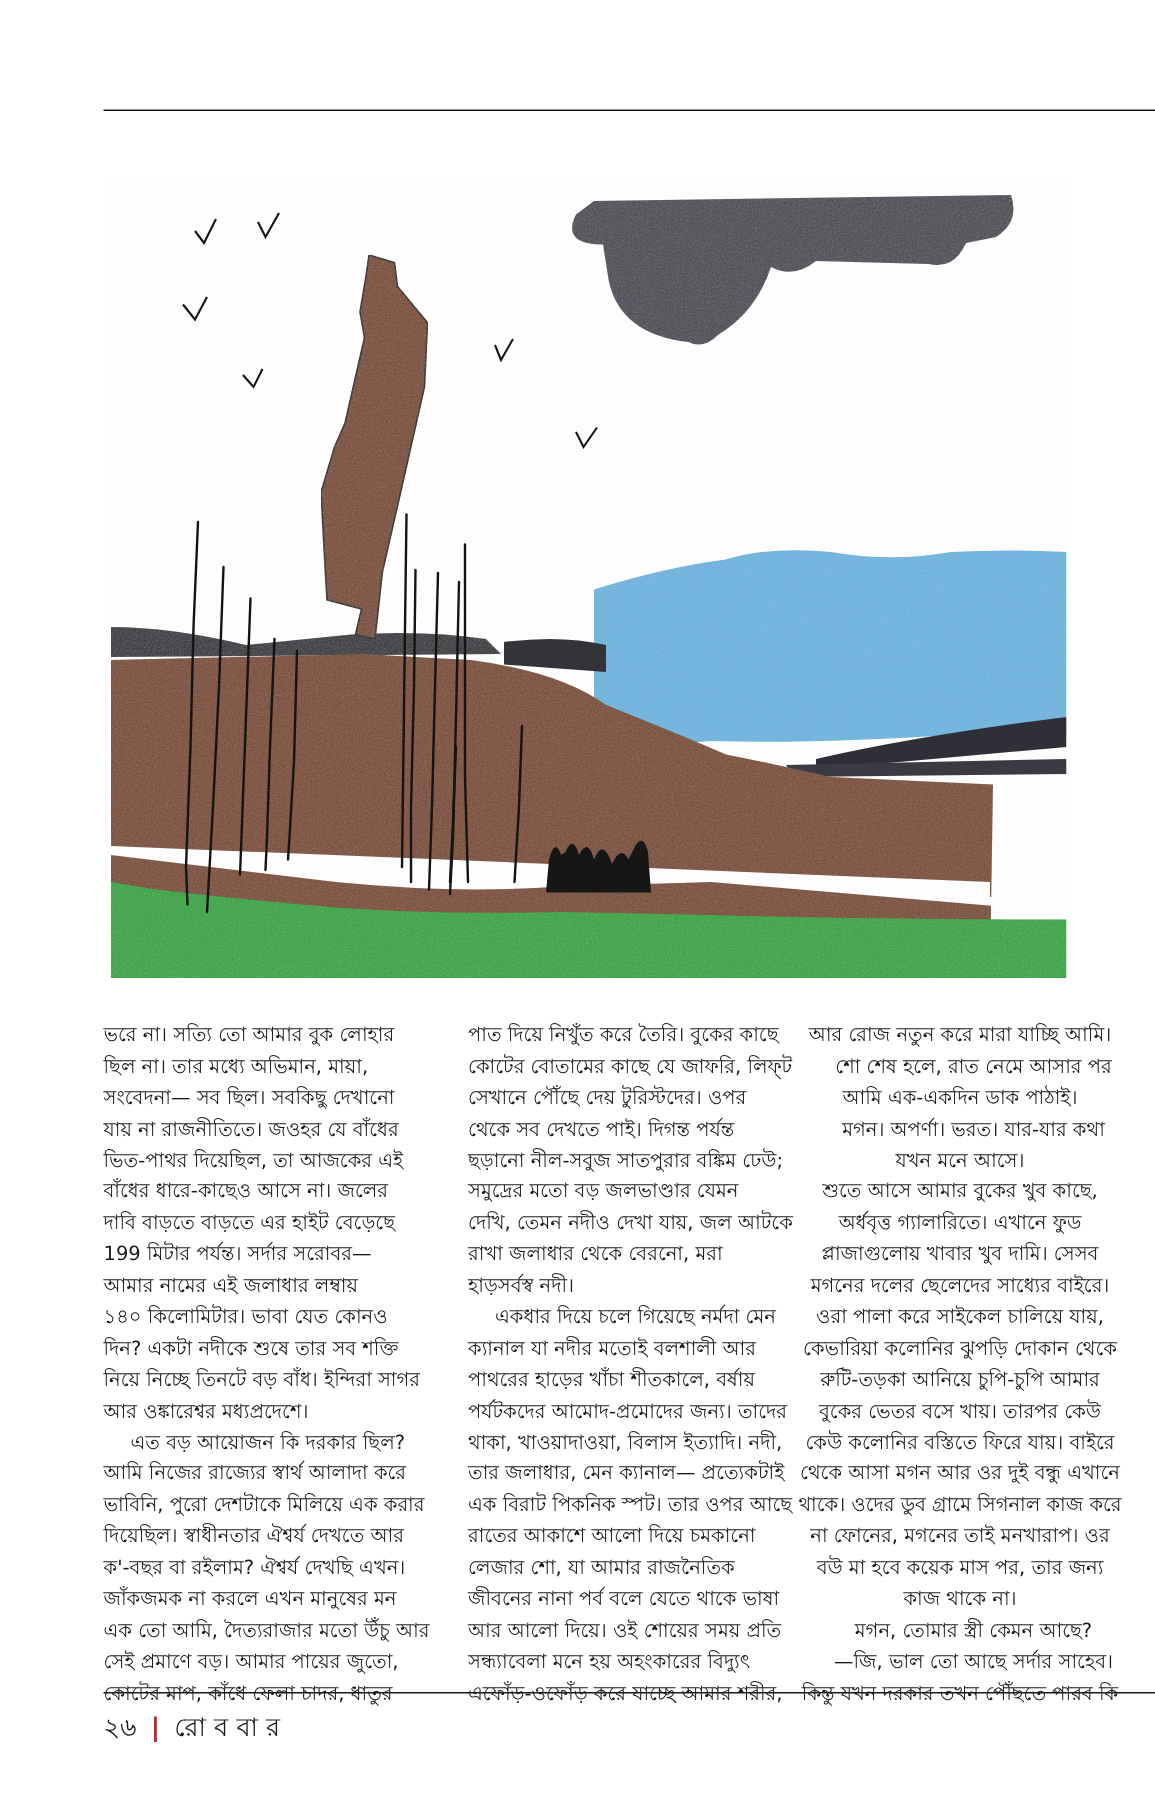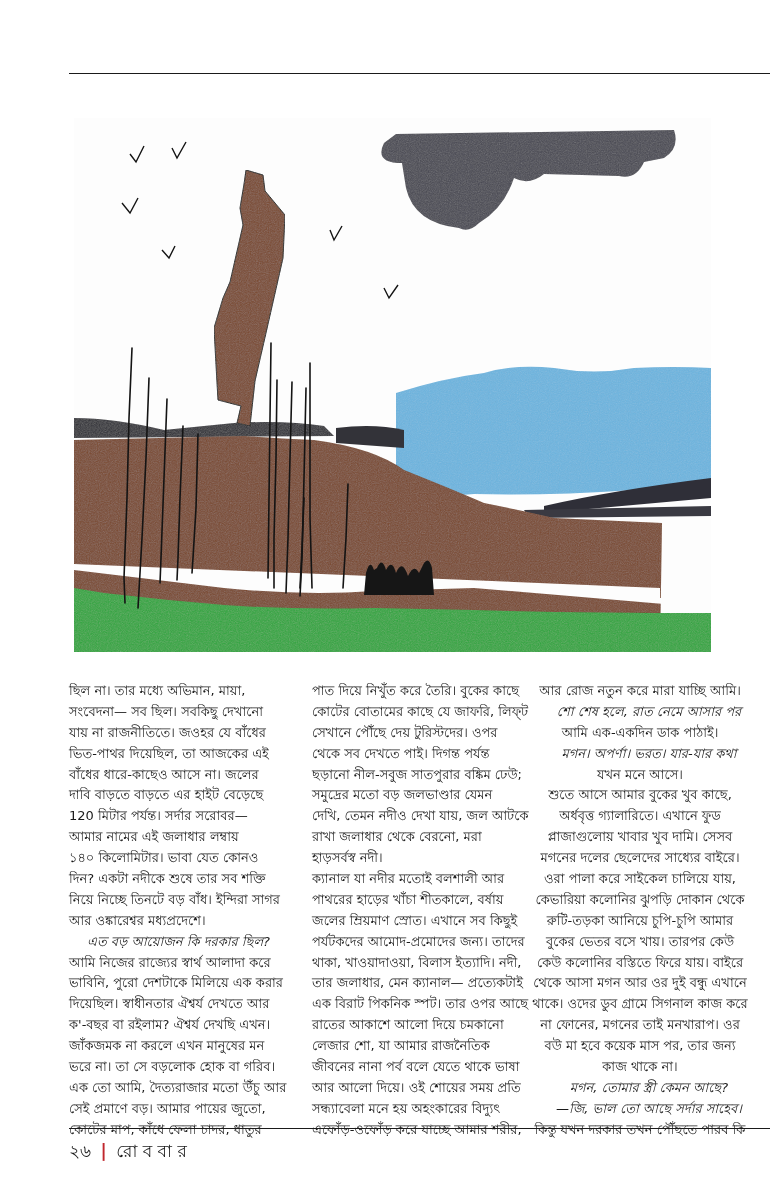--- a/index.html
+++ b/index.html
@@ -6,21 +6,21 @@
     body { width: 770px; height: 1197px; position: relative; overflow: hidden;
            font-family: "DejaVu Sans", sans-serif; color: #1a1a1a; }
     .top-rule { position: absolute; left: 69px; top: 73px; width: 701px; height: 1px; background: #1a1a1a; }
     .illustration { position: absolute; left: 74px; top: 118px; width: 637px; height: 534px; background: #fdfdfd; }
     .illustration svg { width: 100%; height: 100%; display: block; }
     .column { position: absolute; top: 681px; font-size: 13px; line-height: 20.9px; white-space: nowrap; }
     .col-1 { left: 69px; width: 228px; }
     .col-2 { left: 300px; width: 225px; margin-left: 12px; }
     .col-3 { left: 515px; width: 250px; text-align: center; }
     .line { display: block; height: 20.9px; }
-    .line.indent { padding-left: 18px; font-style: italic; }
+    .line.indent { padding-left: 18px; }
     .bottom-rule { position: absolute; left: 69px; top: 1128px; width: 701px; height: 1px; background: #1a1a1a; }
     .footer { position: absolute; left: 69px; top: 1138px; font-size: 17px; color: #1a1a1a; }
     .footer .sep { color: #c0272d; margin: 0 4px; font-weight: bold; }
   </style>
 </head>
 <body>
 
 <div class="top-rule"></div>
 
 <div class="illustration">
@@ -80,56 +80,56 @@
       <path d="M98 30 L103 40 L112 24"></path>
       <path d="M48 85 L56 95 L64 80"></path>
       <path d="M88 132 L95 140 L101 128"></path>
       <path d="M256 112 L260 122 L268 108"></path>
       <path d="M310 170 L315 180 L324 167"></path>
     </g>
   </svg>
 </div>
 
 <div class="column col-1" id="col0">
+    <span class="line">ভরে না। সত্যি তো আমার বুক লোহার</span>
     <span class="line">ছিল না। তার মধ্যে অভিমান, মায়া,</span>
     <span class="line">সংবেদনা— সব ছিল। সবকিছু দেখানো</span>
     <span class="line">যায় না রাজনীতিতে। জওহর যে বাঁধের</span>
     <span class="line">ভিত-পাথর দিয়েছিল, তা আজকের এই</span>
     <span class="line">বাঁধের ধারে-কাছেও আসে না। জলের</span>
     <span class="line">দাবি বাড়তে বাড়তে এর হাইট বেড়েছে</span>
-    <span class="line">120 মিটার পর্যন্ত। সর্দার সরোবর—</span>
+    <span class="line">199 মিটার পর্যন্ত। সর্দার সরোবর—</span>
     <span class="line">আমার নামের এই জলাধার লম্বায়</span>
     <span class="line">১৪০ কিলোমিটার। ভাবা যেত কোনও</span>
     <span class="line">দিন? একটা নদীকে শুষে তার সব শক্তি</span>
     <span class="line">নিয়ে নিচ্ছে তিনটে বড় বাঁধ। ইন্দিরা সাগর</span>
     <span class="line">আর ওঙ্কারেশ্বর মধ্যপ্রদেশে।</span>
     <span class="line indent">এত বড় আয়োজন কি দরকার ছিল?</span>
     <span class="line">আমি নিজের রাজ্যের স্বার্থ আলাদা করে</span>
     <span class="line">ভাবিনি, পুরো দেশটাকে মিলিয়ে এক করার</span>
     <span class="line">দিয়েছিল। স্বাধীনতার ঐশ্বর্য দেখতে আর</span>
     <span class="line">ক'-বছর বা রইলাম? ঐশ্বর্য দেখছি এখন।</span>
     <span class="line">জাঁকজমক না করলে এখন মানুষের মন</span>
-    <span class="line">ভরে না। তা সে বড়লোক হোক বা গরিব।</span>
     <span class="line">এক তো আমি, দৈত্যরাজার মতো উঁচু আর</span>
     <span class="line">সেই প্রমাণে বড়। আমার পায়ের জুতো,</span>
     <span class="line">কোটের মাপ, কাঁধে ফেলা চাদর, ধাতুর</span>
   </div>
 <div class="column col-2" id="col1">
     <span class="line">পাত দিয়ে নিখুঁত করে তৈরি। বুকের কাছে</span>
     <span class="line">কোটের বোতামের কাছে যে জাফরি, লিফ্‌ট</span>
     <span class="line">সেখানে পৌঁছে দেয় টুরিস্টদের। ওপর</span>
     <span class="line">থেকে সব দেখতে পাই। দিগন্ত পর্যন্ত</span>
     <span class="line">ছড়ানো নীল-সবুজ সাতপুরার বঙ্কিম ঢেউ;</span>
     <span class="line">সমুদ্রের মতো বড় জলভাণ্ডার যেমন</span>
     <span class="line">দেখি, তেমন নদীও দেখা যায়, জল আটকে</span>
     <span class="line">রাখা জলাধার থেকে বেরনো, মরা</span>
     <span class="line">হাড়সর্বস্ব নদী।</span>
+    <span class="line indent">একধার দিয়ে চলে গিয়েছে নর্মদা মেন</span>
     <span class="line">ক্যানাল যা নদীর মতোই বলশালী আর</span>
     <span class="line">পাথরের হাড়ের খাঁচা শীতকালে, বর্ষায়</span>
-    <span class="line">জলের ম্রিয়মাণ স্রোত। এখানে সব কিছুই</span>
     <span class="line">পর্যটকদের আমোদ-প্রমোদের জন্য। তাদের</span>
     <span class="line">থাকা, খাওয়াদাওয়া, বিলাস ইত্যাদি। নদী,</span>
     <span class="line">তার জলাধার, মেন ক্যানাল— প্রত্যেকটাই</span>
     <span class="line">এক বিরাট পিকনিক স্পট। তার ওপর আছে</span>
     <span class="line">রাতের আকাশে আলো দিয়ে চমকানো</span>
     <span class="line">লেজার শো, যা আমার রাজনৈতিক</span>
     <span class="line">জীবনের নানা পর্ব বলে যেতে থাকে ভাষা</span>
     <span class="line">আর আলো দিয়ে। ওই শোয়ের সময় প্রতি</span>
     <span class="line">সন্ধ্যাবেলা মনে হয় অহংকারের বিদ্যুৎ</span>
     <span class="line">এফোঁড়-ওফোঁড় করে যাচ্ছে আমার শরীর,</span>

